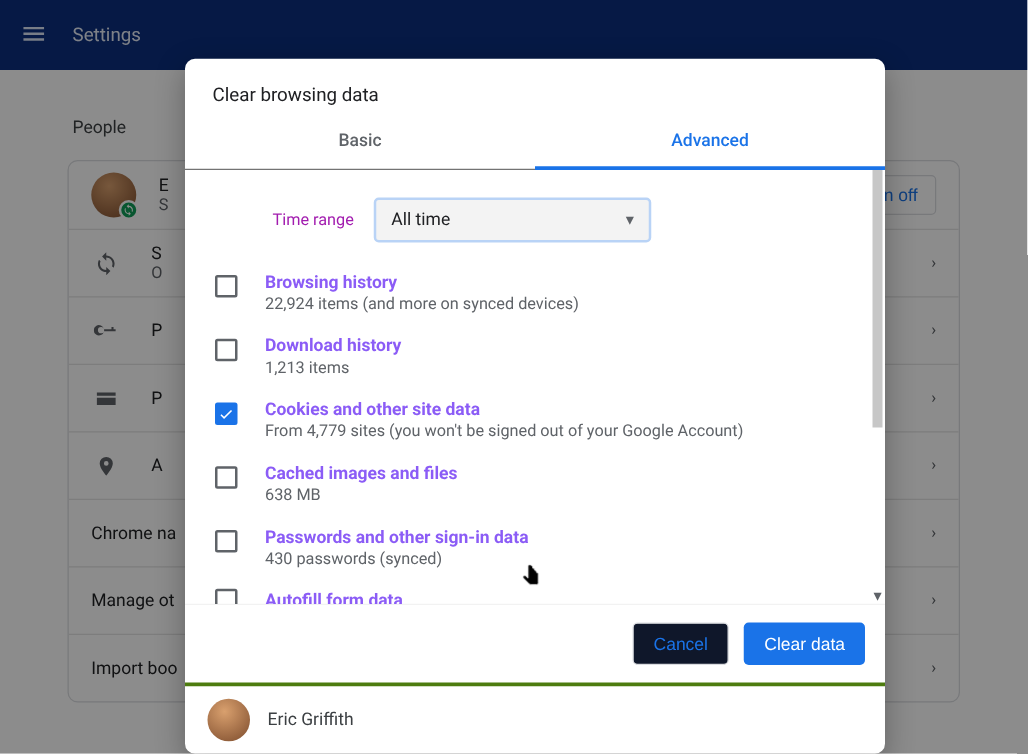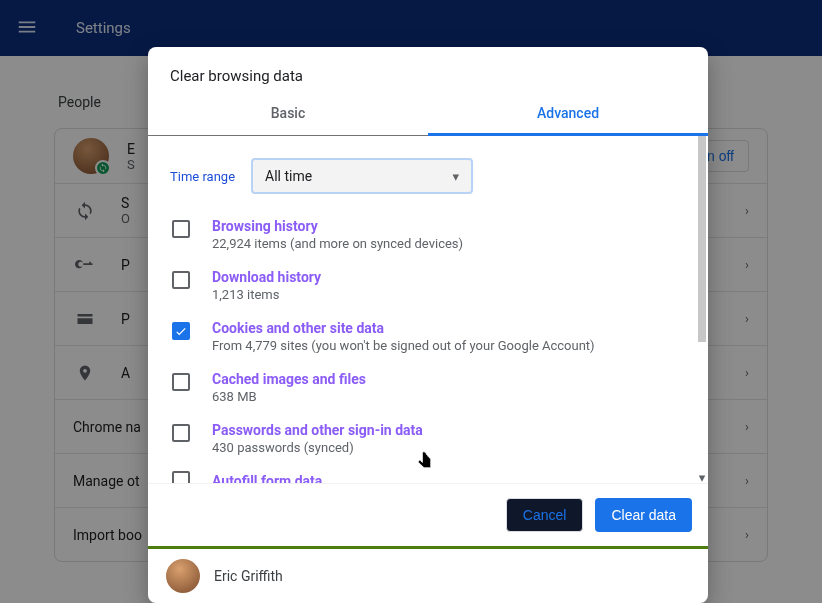--- a/index.html
+++ b/index.html
@@ -1,41 +1,41 @@
 <!DOCTYPE html>
 <html><head>
 <meta charset="utf-8">
 <style>
 * { box-sizing: border-box; margin: 0; padding: 0; }
 body { font-family: Roboto, Arial, sans-serif; font-size: 13px; background: #fff; color: #202124; width: 822px; height: 603px; overflow: hidden; position: relative; }
 .appbar { background: #0b2e7e; height: 56px; display: flex; align-items: center; padding: 0 16px; color: #fff; position: relative; z-index: 1; }
 .menu-icon { width: 24px; height: 24px; cursor: pointer; }
 .menu-icon svg { fill: #dbe3f6; }
-.appbar-title { font-size: 15px; color: #e6ebf7; margin-left: 36px; font-weight: 400; }
+.appbar-title { font-size: 15px; color: #e6ebf7; margin-left: 18px; font-weight: 400; }
 .page { padding: 16px 54px 0; position: relative; z-index: 1; }
 .section-header { font-size: 14px; color: #3c4043; margin: 22px 0 18px 4px; }
 .card { border: 1px solid #dadce0; border-radius: 8px; overflow: hidden; }
 .row { display: flex; align-items: center; min-height: 54px; padding: 0 18px; border-top: 1px solid #e3e3e3; }
 .row:first-child { border-top: none; }
 .row .ricon { width: 24px; margin-right: 24px; color: #5f6368; display:flex; align-items:center; justify-content:center; }
 .row .rtext { flex: 1; font-size: 14px; color: #202124; }
 .chev { color: #5f6368; }
 .avatar { width: 36px; height: 36px; border-radius: 50%; background: radial-gradient(circle at 40% 30%, #d9a06e, #7c4b2c); position: relative; display:inline-block; }
 .avatar .badge { position: absolute; bottom: -2px; right: -2px; width: 16px; height: 16px; background: #0f9d58; border-radius: 50%; border: 2px solid #fff; display:flex; align-items:center; justify-content:center; }
 .avatar .badge svg { fill:#fff; }
 .toff { margin-left: auto; border: 1px solid #dadce0; color: #1a73e8; background:#fff; padding: 7px 14px; border-radius: 4px; font-size: 14px; cursor:pointer; }
 .overlay { position: absolute; inset: 0; background: rgba(0,0,0,0.45); z-index: 5; }
 .dialog { position: absolute; left: 148px; top: 47px; width: 560px; height: 556px; background: #fff; border-radius: 8px; box-shadow: 0 8px 24px rgba(0,0,0,0.3); z-index: 10; display:flex; flex-direction:column; overflow:hidden; }
 .dialog-title { font-size: 15px; color: #202124; padding: 20px 22px 10px; }
 .tabs { display:flex; border-bottom: 1px solid #737373; }
 .tab { flex:1; text-align:center; padding: 10px 0 12px; font-size: 14px; color: #5f6368; cursor:pointer; font-weight:500; }
 .tab.active { color: #1a73e8; border-bottom: 3px solid #1a73e8; margin-bottom: -1px; }
 .dialog-body { flex:1; overflow-y:auto; padding: 16px 22px 0; position:relative; }
 .time-range { display:flex; align-items:center; margin: 6px 0 14px; }
-.time-range label { font-size: 13px; color: #1d4ed8; margin-right: 16px; }
+.time-range label { font-size: 13px; color: #a21caf; margin-right: 16px; margin-left: 48px; }
 .select { border: 2px solid #b9d3f6; background:#f3f3f3; border-radius: 4px; height: 36px; width: 222px; display:flex; align-items:center; padding: 0 12px; cursor:pointer;gap:20px; }
 .select .val { font-size: 14px; color:#202124; flex:1; }
 .select .arrow { color:#5f6368; }
 .opt { display:flex; padding: 10px 0 8px; }
 .cb { width: 18px; height: 18px; border: 2px solid #5f6368; border-radius: 2px; margin: 2px 22px 0 2px; flex-shrink:0; cursor:pointer; display:flex; align-items:center; justify-content:center; }
 .cb.checked { background:#1a73e8; border-color:#1a73e8; }
 .cb.checked svg { fill:#fff; }
 .opt-text .t1 { font-size: 14px; color:#8b5cf6;font-weight:bold; }
 .opt-text .t2 { font-size: 13px; color:#5f6368; margin-top:2px; }
 .dialog-footer { display:flex; justify-content:flex-end; padding: 14px 16px; gap: 12px; border-top: 1px solid rgba(0,0,0,0.05); }

